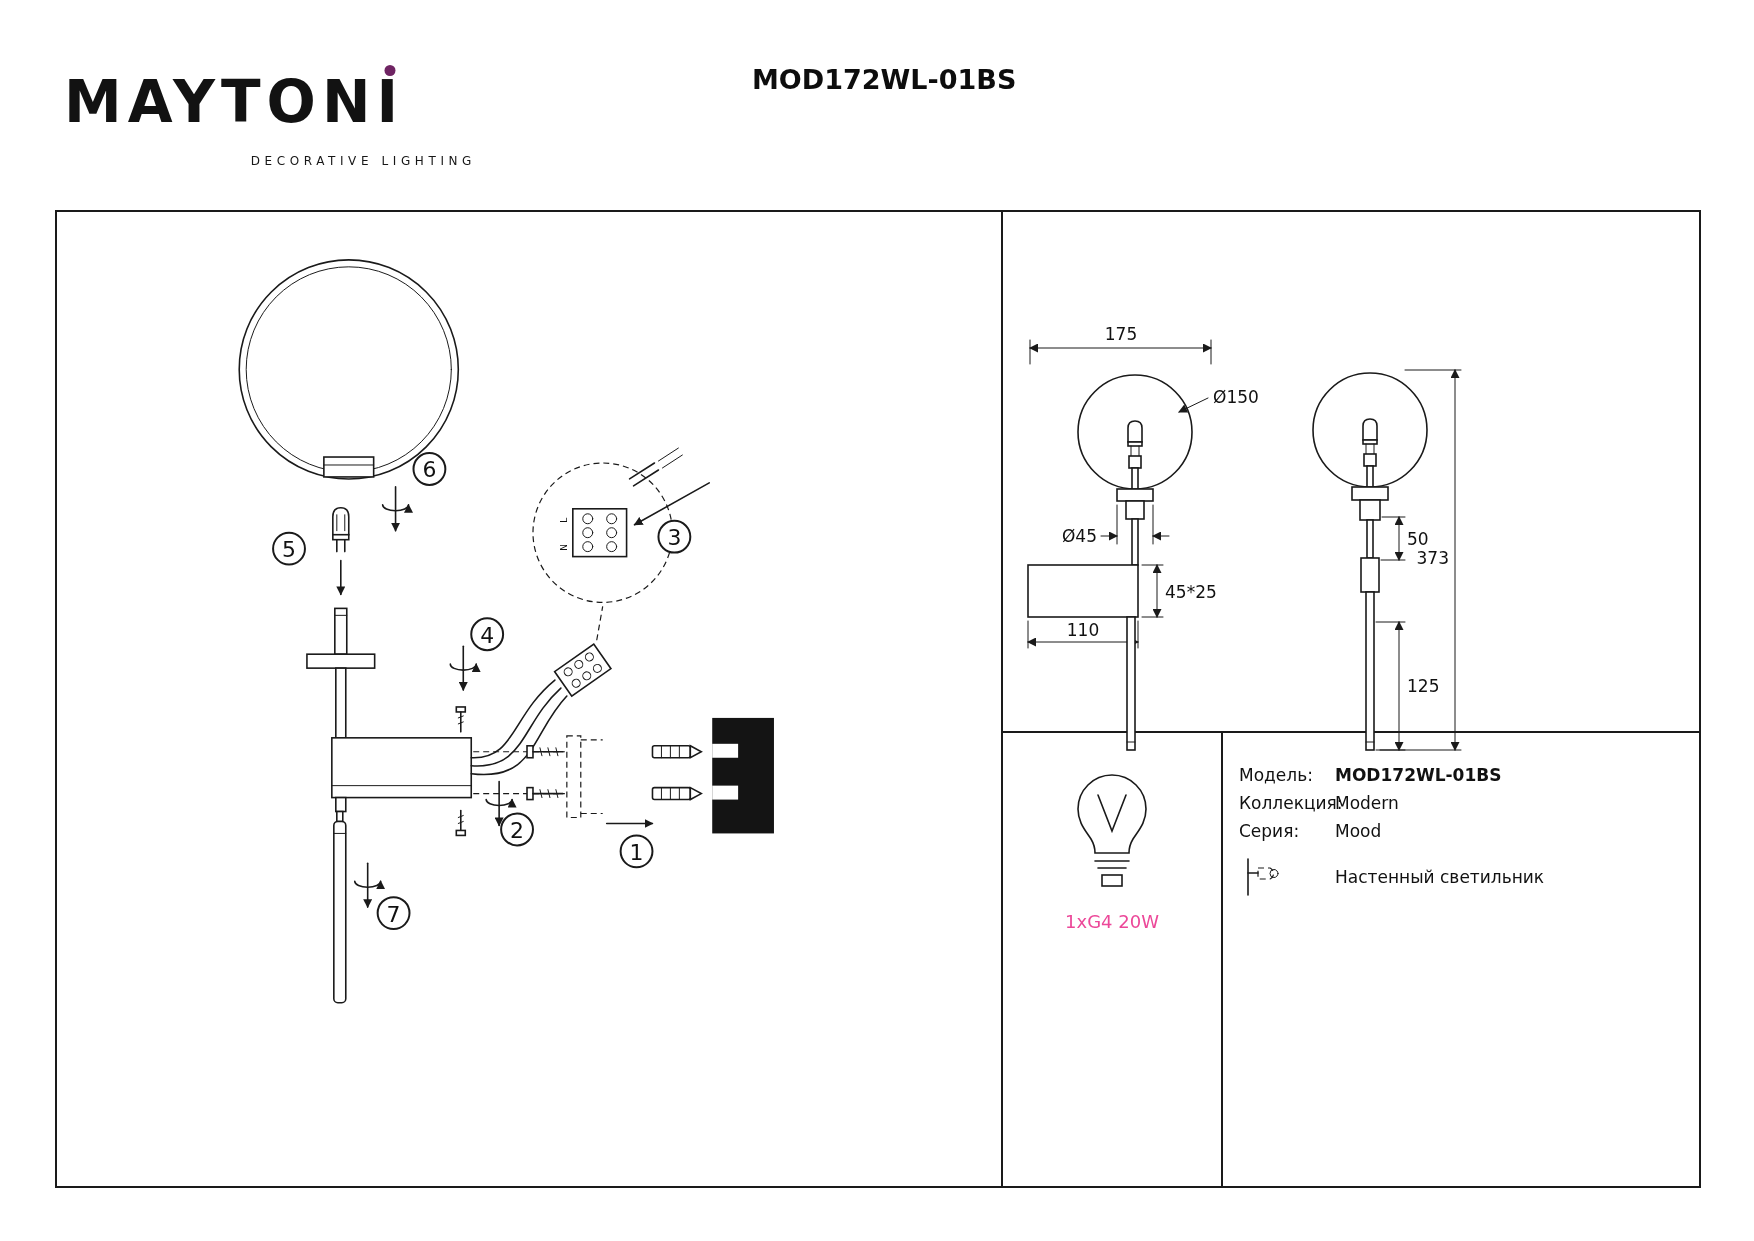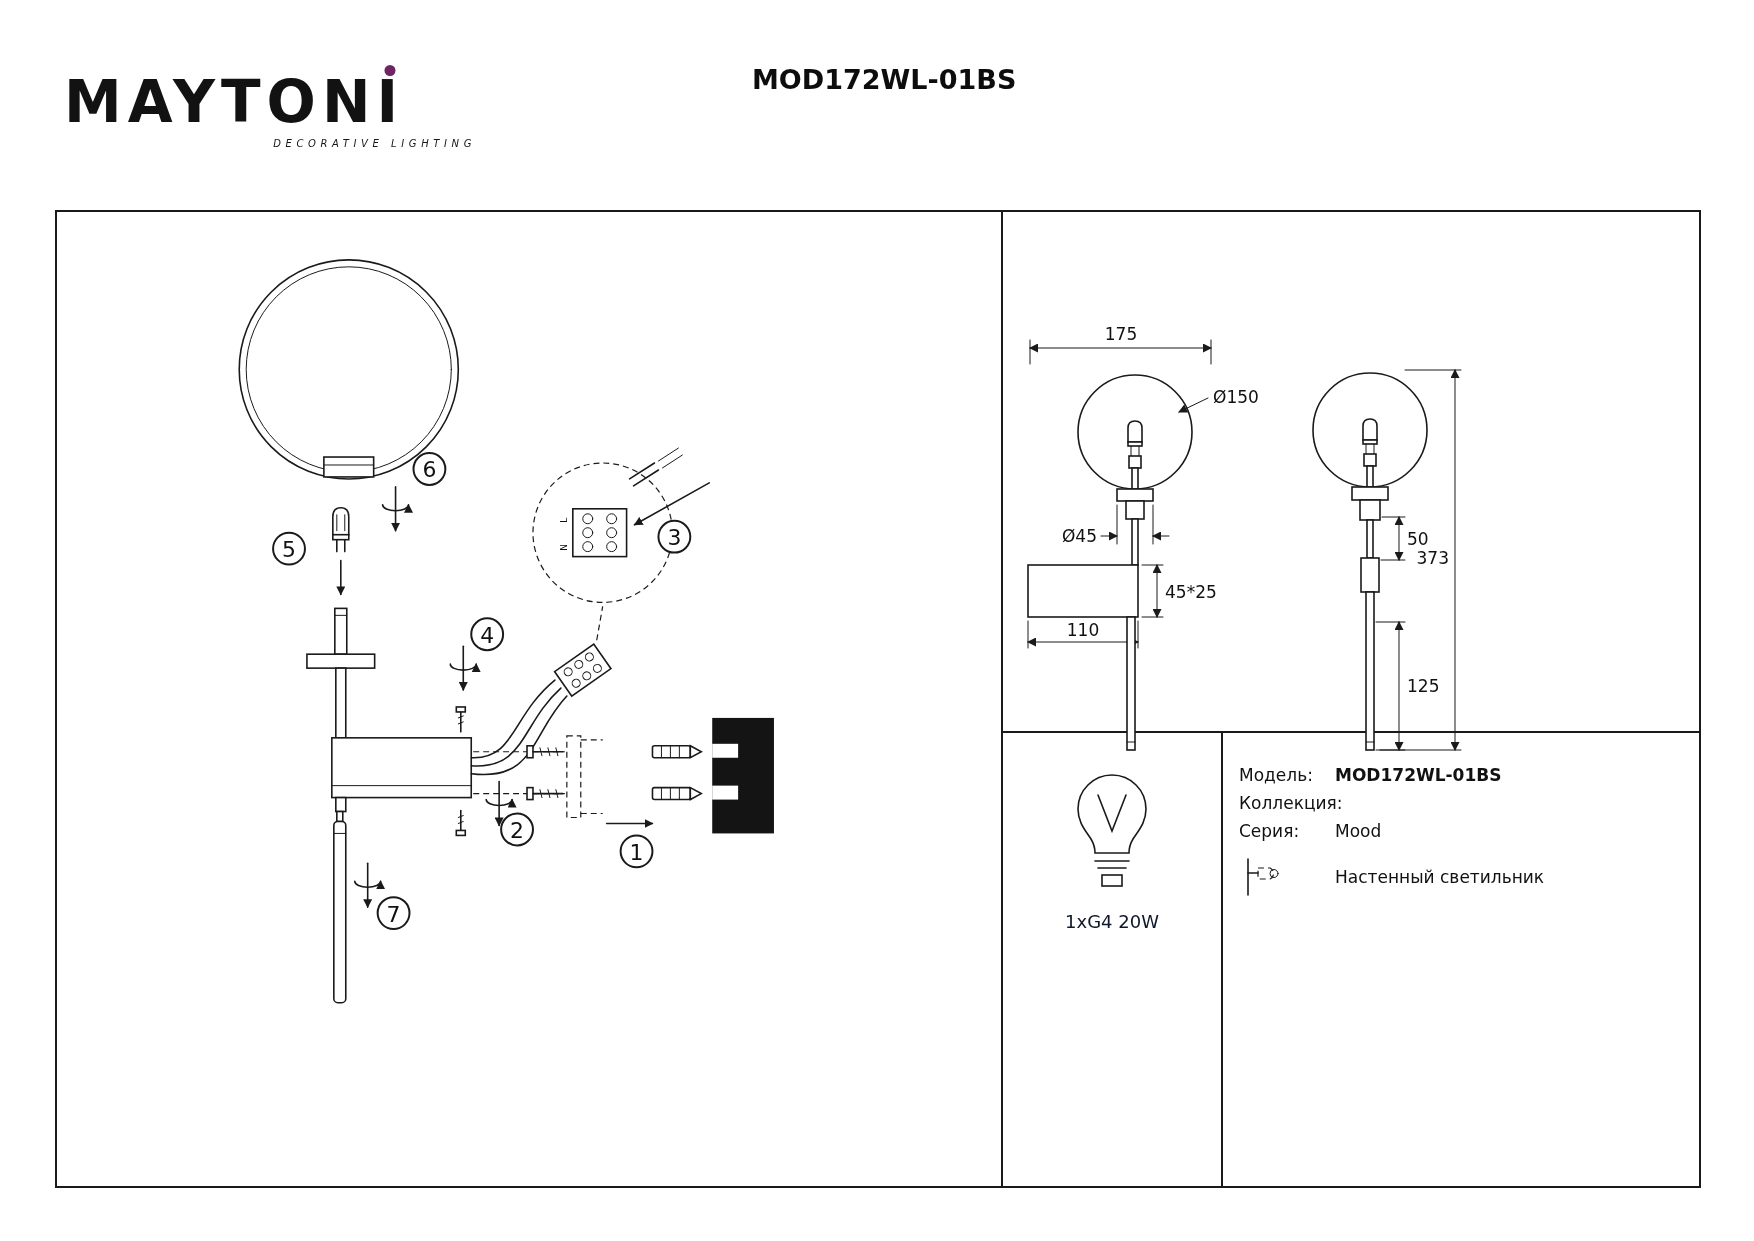--- a/index.html
+++ b/index.html
@@ -6,36 +6,36 @@
   * { box-sizing:border-box; margin:0; padding:0; }
   body { background:#fff; font-family:"DejaVu Sans","Liberation Sans",sans-serif; color:#111; }
   .page { position:relative; width:1754px; height:1241px; background:#fff; overflow:hidden; }
 
   
   .logo-block { position:absolute; left:64px; top:72px; width:412px; }
   .logo { font-size:58px; font-weight:bold; letter-spacing:6px; color:#121212; line-height:1.05; white-space:nowrap; }
   .logo-i { position:relative; display:inline-block; }
   .logo-i::after { content:""; position:absolute; width:11px; height:11px; border-radius:50%;
                    background:var(--accent,#6f2463); top:-7px; left:50%; transform:translateX(-50%); }
-  .logo-sub { margin-top:5px; font-size:10px; letter-spacing:4.6px; text-align:right; color:#171717;font-style:italic; }
+  .logo-sub { margin-top:21px; font-size:12px; letter-spacing:4.6px; text-align:right; color:#171717; }
 
   .title-block { position:absolute; left:752px; top:58px; }
   .title { font-size:40px; font-weight:500; color:#0d0d0d; }
   .model { margin-top:6px; font-size:27px; font-weight:bold; color:#0d0d0d; }
 
   
   .panels { position:absolute; left:55px; top:210px; width:1646px; height:978px;
             border:2px solid var(--line,#1a1a1a); display:flex; }
   .left-panel { width:946px; border-right:2px solid var(--line,#1a1a1a); }
   .right-panel { flex:1; display:flex; flex-direction:column; }
   .dims-area { height:521px; border-bottom:2px solid var(--line,#1a1a1a); }
   .specs-area { flex:1; display:flex; }
   .lamp-cell { width:220px; border-right:2px solid var(--line,#1a1a1a);
                display:flex; flex-direction:column; align-items:center; padding-top:34px; }
-  .lamp-text { margin-top:14px; font-size:18px; color:#0f172a; }
+  .lamp-text { margin-top:14px; font-size:18px; color:#ec4899; }
   .info-cell { flex:1; padding:28px 18px 0 16px; }
   .spec-row { display:grid; grid-template-columns:96px auto; align-items:baseline; line-height:28px; }
   .spec-label { font-size:17px; }
   .spec-value { font-size:17px; }
   .spec-value.bold { font-weight:bold; }
   .icon-row { margin-top:8px; align-items:center; }
   .spec-icon { display:inline-block; width:48px; height:48px; }
 
   
   .ln  { stroke:var(--line,#1a1a1a); stroke-width:1.6; fill:none; stroke-linecap:round; }
@@ -337,20 +337,21 @@
           <div class="lamp-text">1xG4 20W</div>
         </div>
 
         <div class="info-cell">
           <div class="spec-row">
             <span class="spec-label">Модель:</span>
             <span class="spec-value bold">MOD172WL-01BS</span>
           </div>
           <div class="spec-row">
             <span class="spec-label">Коллекция:</span>
+            <span class="spec-value">Modern</span>
           </div>
           <div class="spec-row">
             <span class="spec-label">Серия:</span>
             <span class="spec-value">Mood</span>
           </div>
           <div class="spec-row icon-row">
             <span class="spec-icon">
               <svg width="48" height="48" viewBox="0 0 48 48">
                 <line x1="9" y1="6" x2="9" y2="42" class="ln"></line>
                 <line x1="9" y1="20" x2="19" y2="20" class="ln"></line>

